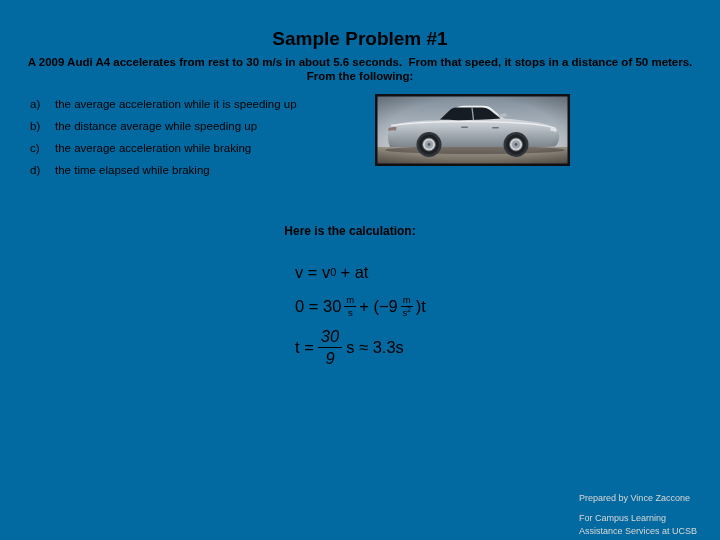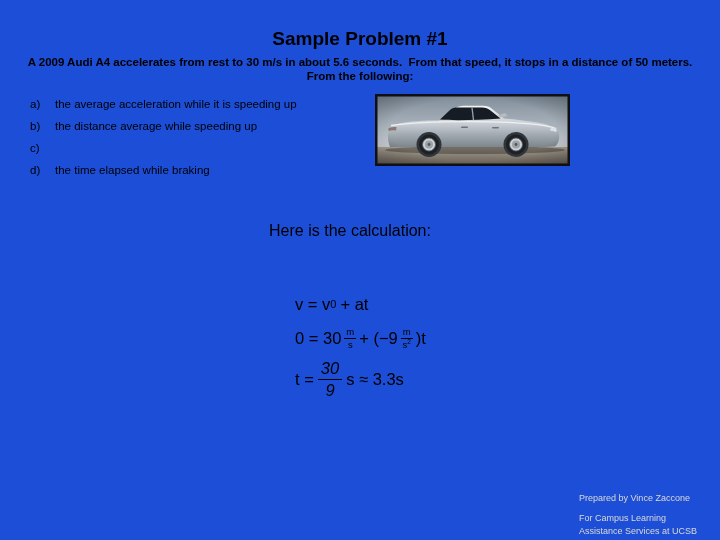--- a/index.html
+++ b/index.html
@@ -1,19 +1,19 @@
 <!DOCTYPE html>
 <html><head>
 <meta charset="utf-8">
 <style>
   html,body{margin:0;padding:0;background:#888;}
   .slide{
     position:relative;
     width:720px;height:540px;
-    background:#1d4ed8;
+    background:#0369a1;
     margin:0 auto;
     overflow:hidden;
     font-family:"Liberation Sans","DejaVu Sans",sans-serif;
     color:#000;
   }
   .title{
     position:absolute;top:27px;left:0;right:0;
     text-align:center;
     font-size:19px;font-weight:bold;line-height:23px;
   }
@@ -27,27 +27,27 @@
     position:absolute;top:93px;left:30px;width:330px;
   }
   .qrow{display:flex;align-items:center;height:22px;font-size:11.5px;}
   .qlabel{width:25px;flex:0 0 25px;}
   .car-figure{
     position:absolute;left:375px;top:94px;width:195px;height:72px;
   }
   .calc-heading{
     position:absolute;top:221px;left:0;right:20px;
     text-align:center;
-    font-size:16px;font-weight:normal;line-height:20px;
+    font-size:12px;font-weight:bold;line-height:20px;
   }
   .equations{
     position:absolute;left:295px;top:260px;
     font-size:16.5px;
   }
-  .eq{display:flex;align-items:center;white-space:pre;margin-top:32px;}
+  .eq{display:flex;align-items:center;white-space:pre;}
   .eq-1{height:24px;}
   .eq-2{height:28px;margin-top:8px;}
   .eq-3{height:42px;margin-top:6px;}
   .eq sub{font-size:11px;line-height:0;}
   .frac{display:inline-flex;flex-direction:column;align-items:center;line-height:1;}
   .frac .num{border-bottom:1px solid #000;padding:0 2px 1px 2px;}
   .frac .den{padding-top:1px;}
   .frac-sm{font-size:9.5px;margin:0 3px;}
   .frac-sm .den sup{font-size:6.5px;vertical-align:super;line-height:0;}
   .frac-lg{font-size:16.5px;margin:0 4px;font-style:italic;}
@@ -77,20 +77,21 @@
     <div class="qrow">
       <span class="qlabel">a)</span>
       <span>the average acceleration while it is speeding up</span>
     </div>
     <div class="qrow">
       <span class="qlabel">b)</span>
       <span>the distance average while speeding up</span>
     </div>
     <div class="qrow">
       <span class="qlabel">c)</span>
+      <span>the average acceleration while braking</span>
     </div>
     <div class="qrow">
       <span class="qlabel">d)</span>
       <span>the time elapsed while braking</span>
     </div>
   </div>
 
   <div class="car-figure">
     <svg width="195" height="72" viewBox="0 0 195 72">
       <defs>

